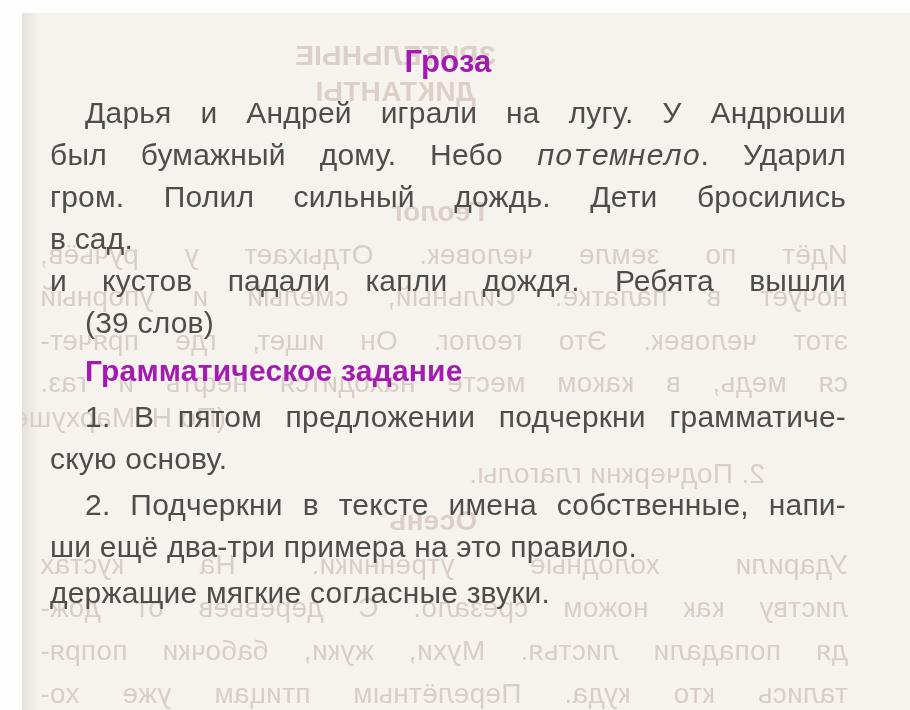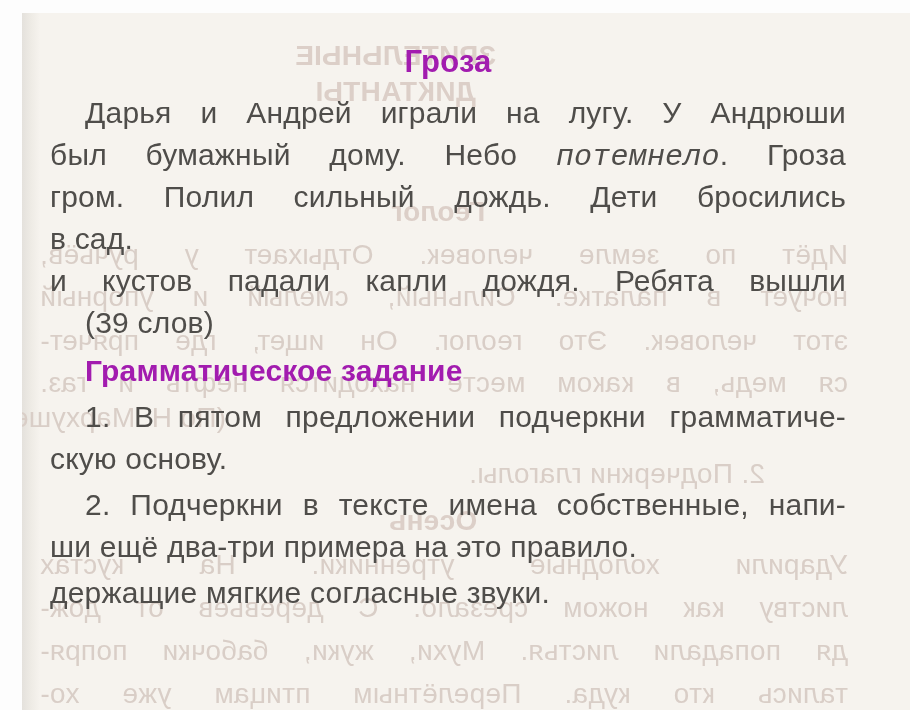--- a/index.html
+++ b/index.html
@@ -71,21 +71,21 @@
         <div class="ghost-line j" style="left: 18px; top: 577px; width: 808px;">листву как ножом срезало. С деревьев от дож-</div>
         <div class="ghost-line j" style="left: 18px; top: 620px; width: 808px;">дя попадали листья. Мухи, жуки, бабочки попря-</div>
         <div class="ghost-line j" style="left: 18px; top: 663px; width: 808px;">тались кто куда. Перелётным птицам уже хо-</div>
       </div>
     <div class="content">
         <div class="block block-title">
           <div class="line"><span>Гроза</span></div>
         </div>
         <div class="block block-paragraph">
           <div class="line j ind"><span>Дарья и Андрей играли на лугу. У Андрюши</span></div>
-          <div class="line j"><span>был бумажный дому. Небо </span><span class="seg-i">потемнело</span><span>. Гроза</span></div>
+          <div class="line j"><span>был бумажный дому. Небо </span><span class="seg-i">потемнело</span><span>. Ударил</span></div>
           <div class="line j"><span>гром. Полил сильный дождь. Дети бросились</span></div>
           <div class="line"><span>в сад.</span></div>
           <div class="line j"><span>и кустов падали капли дождя. Ребята вышли</span></div>
         </div>
         <div class="block block-word_count">
           <div class="line ind"><span>(39 слов)</span></div>
         </div>
         <div class="block block-heading">
           <div class="line ind"><span>Грамматическое задание</span></div>
         </div>

